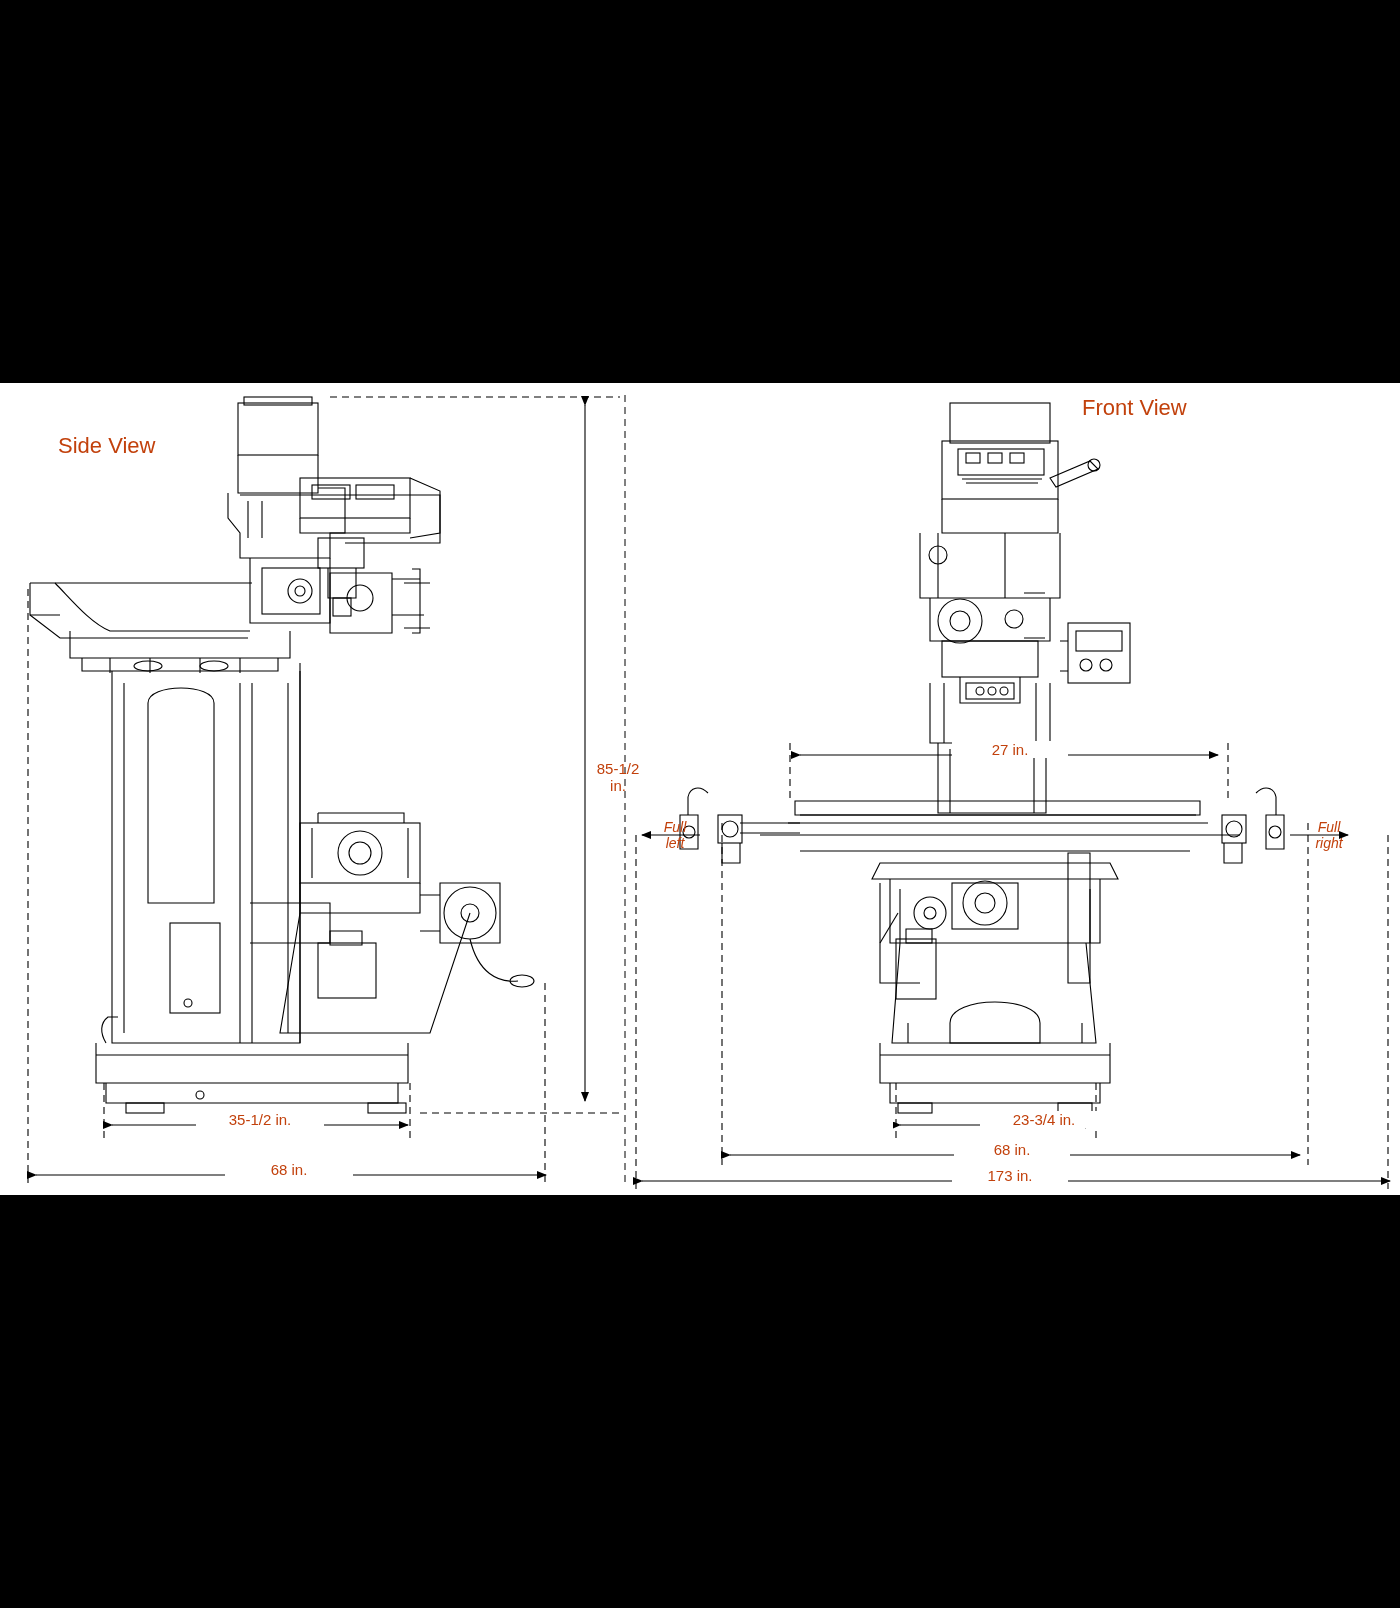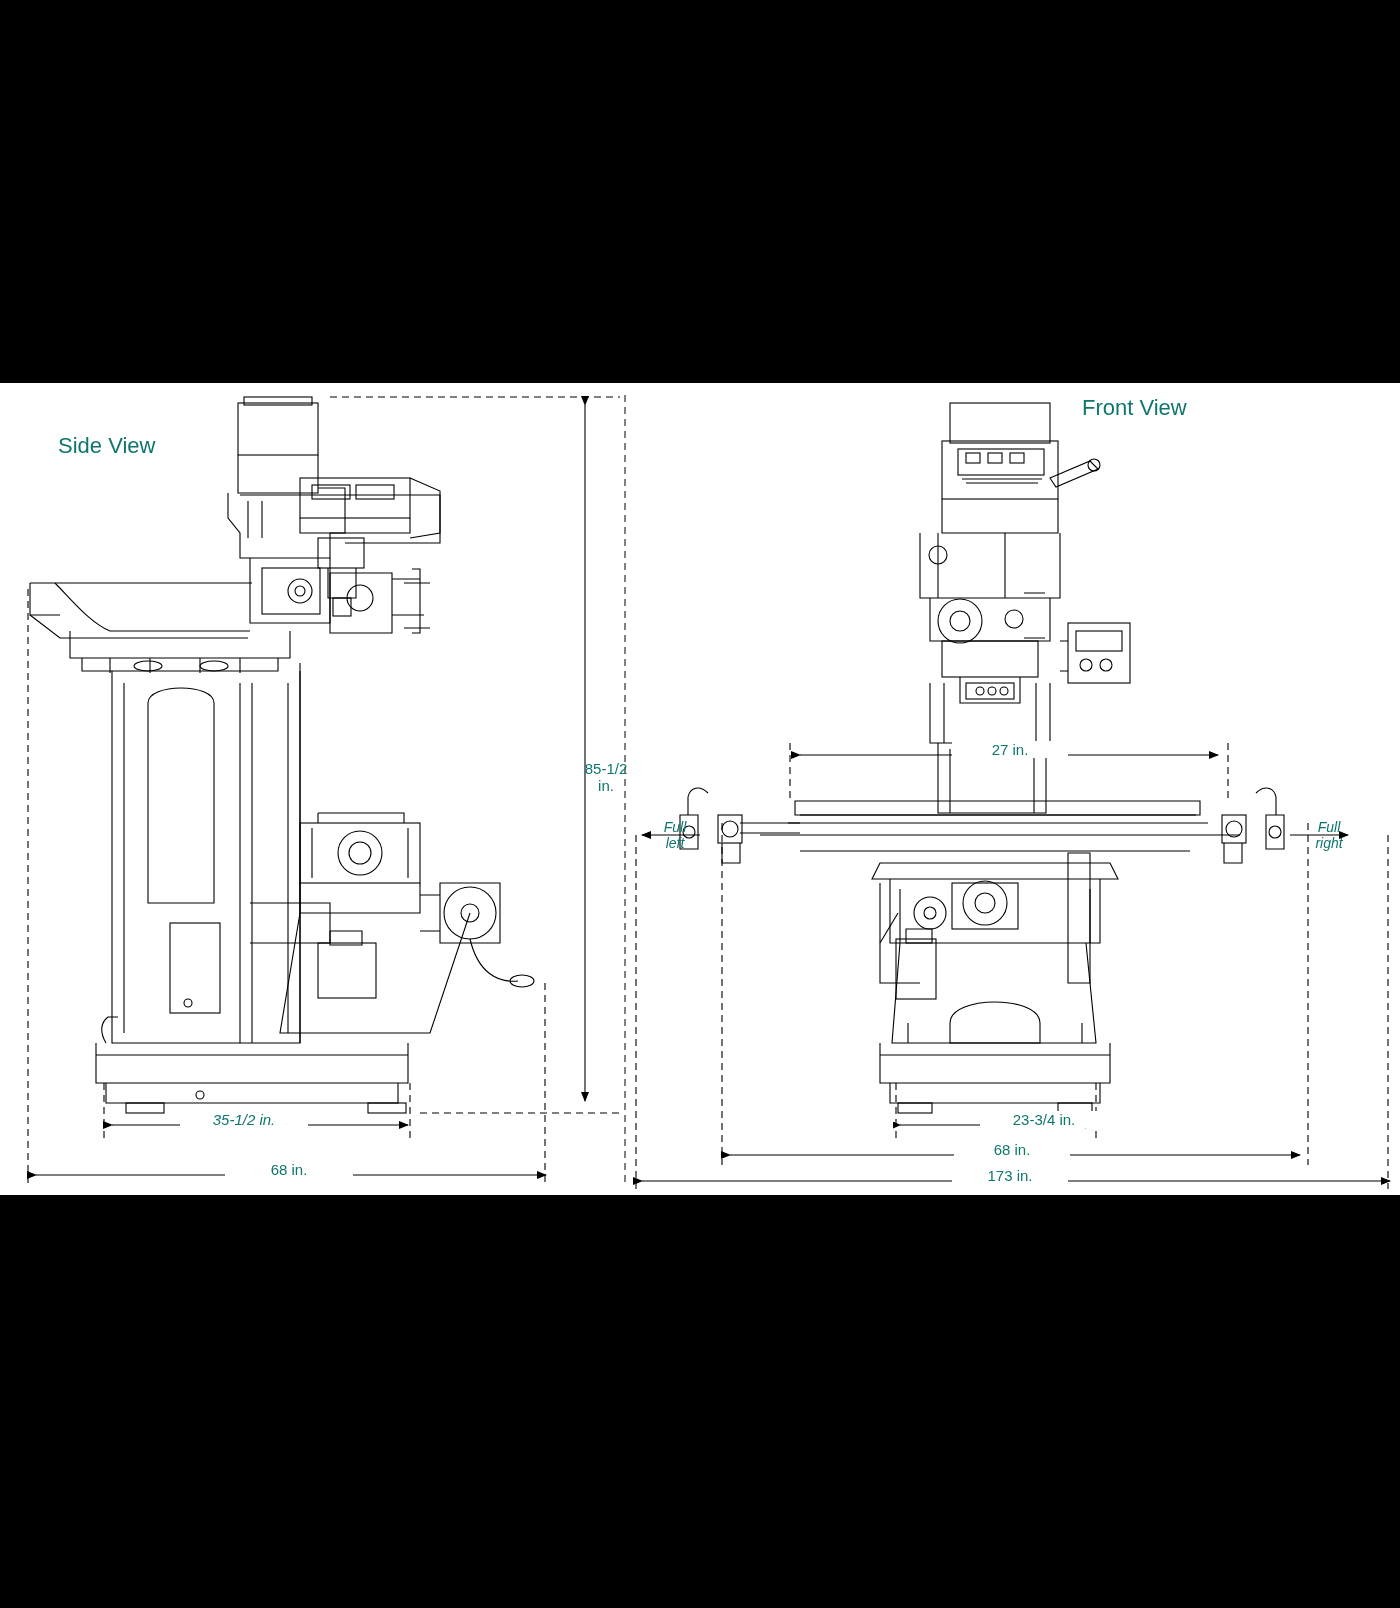--- a/index.html
+++ b/index.html
@@ -40,21 +40,21 @@
   }
   svg.drawing {
     position: absolute;
     left: 0;
     top: 0;
     width: 1400px;
     height: 812px;
   }
   .lbl {
     position: absolute;
-    color: #0f766e;
+    color: #c2410c;
     font-family: "Liberation Sans", sans-serif;
     white-space: pre;
     line-height: 1.15;
   }
   .view-title {
     font-size: 22px;
   }
   .dim-txt {
     font-size: 15px;
     text-align: center;
@@ -296,23 +296,23 @@
         </g>
       </svg>
 
       <div class="lbl brand" style="left:972px; top:26px; width:58px; text-align:center;">JET</div>
       <div style="position:absolute; left:963px; top:22px; width:76px; height:26px; background:#000; z-index:-1;"></div>
       <div class="lbl brand" style="left:972px; top:26px; width:58px; text-align:center;">JET</div>
 
       <div class="lbl view-title" style="left:58px; top:50px;">Side View</div>
       <div class="lbl view-title" style="left:1082px; top:12px;">Front View</div>
 
-      <div class="lbl dim-txt" style="left:576px; top:377px; width:60px;">85-1/2
+      <div class="lbl dim-txt" style="left:588px; top:377px; width:60px;">85-1/2
 in.</div>
-      <div class="lbl dim-txt" style="left:180px; top:728px; width:128px; background:#fff;font-style:italic;">35-1/2 in.</div>
+      <div class="lbl dim-txt" style="left:196px; top:728px; width:128px; background:#fff;">35-1/2 in.</div>
       <div class="lbl dim-txt" style="left:225px; top:778px; width:128px; background:#fff;">68 in.</div>
 
       <div class="lbl dim-txt" style="left:952px; top:358px; width:116px; background:#fff;">27 in.</div>
       <div class="lbl dim-txt" style="left:980px; top:728px; width:128px; background:#fff;">23-3/4 in.</div>
       <div class="lbl dim-txt" style="left:954px; top:758px; width:116px; background:#fff;">68 in.</div>
       <div class="lbl dim-txt" style="left:952px; top:784px; width:116px; background:#fff;">173 in.</div>
 
       <div class="lbl dim-small" style="left:648px; top:436px; width:54px;">Full
 left</div>
       <div class="lbl dim-small" style="left:1302px; top:436px; width:54px;">Full

